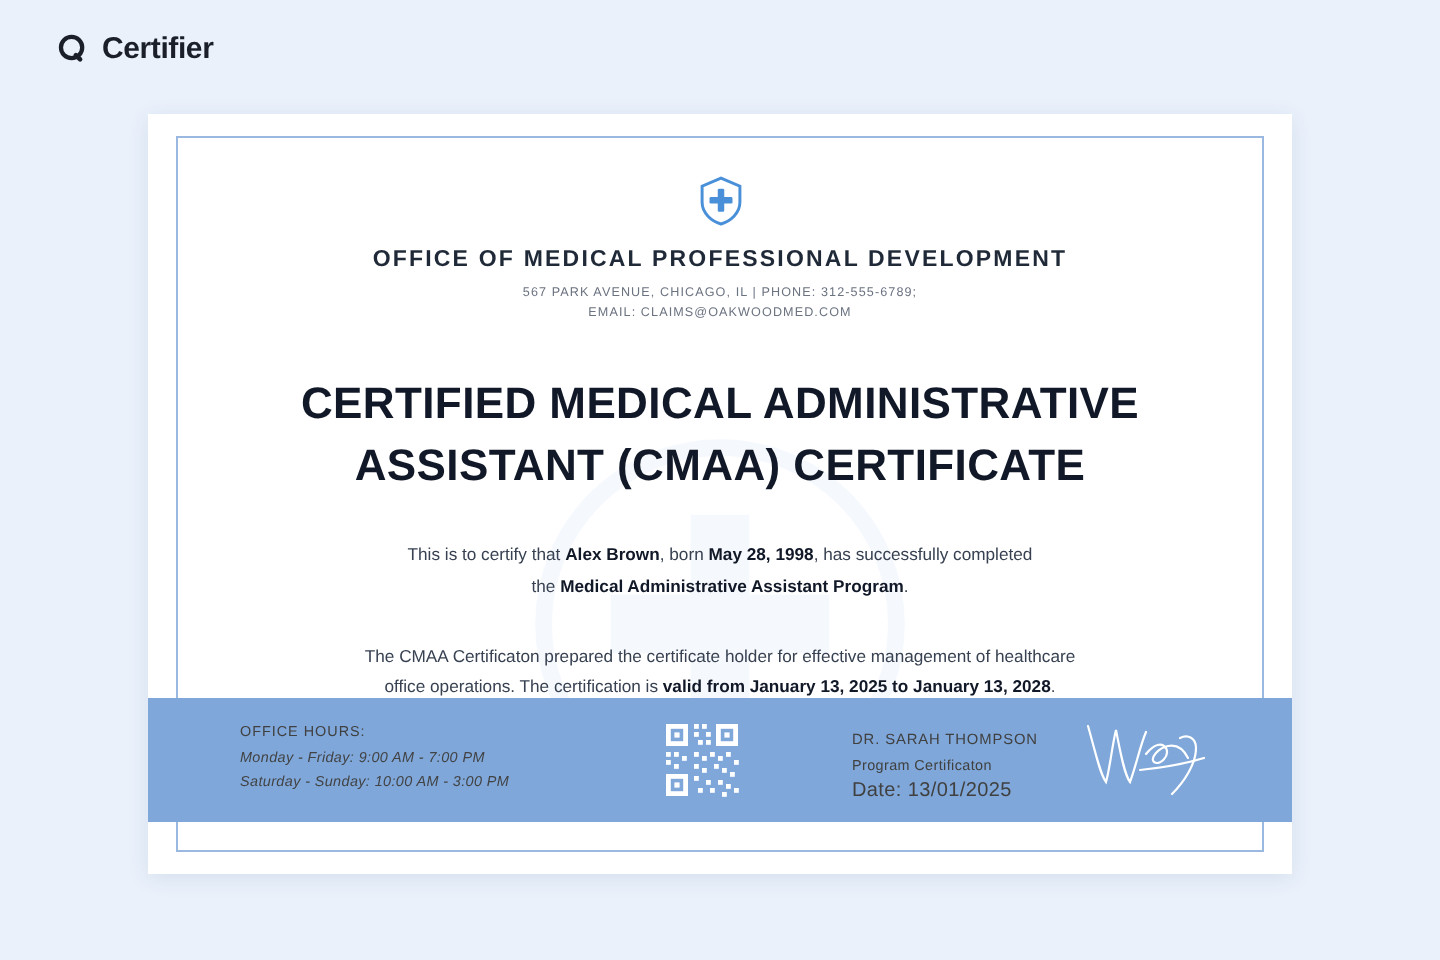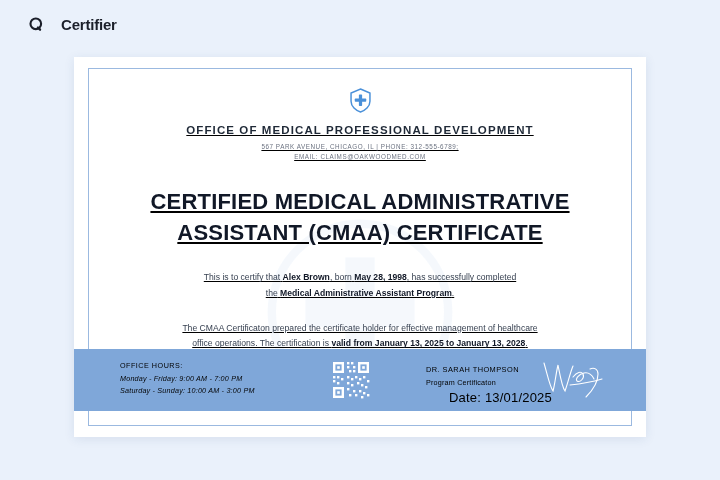--- a/index.html
+++ b/index.html
@@ -19,21 +19,21 @@
     height: 480px;
   }
 
   
   .brand {
     position: absolute;
     left: 28px;
     top: 16px;
     display: flex;
     align-items: center;
-    gap: 16px;
+    gap: 6px;
   }
   .brand-mark {
     width: 17px;
     height: 17px;
     display: block;
   }
   .brand-name {
     font-size: 15px;
     font-weight: bold;
     color: #1b1f2a;
@@ -73,21 +73,20 @@
 
   .content {
     position: absolute;
     left: 0;
     top: 0;
     right: 0;
     bottom: 0;
     padding: 24px 44px 0 44px;
     box-sizing: border-box;
     text-align: center;
-    text-decoration: underline;
   }
 
   .logo {
     width: 27px;
     height: 27px;
     margin: 6px auto 10px auto;
     display: block;
   }
 
   .office-name {
@@ -129,21 +128,21 @@
   }
 
   
   .footer-band {
     position: absolute;
     left: 0;
     top: 292px;
     width: 572px;
     height: 62px;
     background: #7fa7d9;
-    color: #000000;
+    color: #404040;
     box-sizing: border-box;
   }
   .footer-inner {
     position: relative;
     width: 100%;
     height: 100%;
   }
 
   .hours {
     position: absolute;
@@ -182,23 +181,22 @@
     font-size: 7.4px;
     letter-spacing: 0.45px;
     margin-bottom: 4px;
   }
   .signer-role {
     font-size: 7.2px;
     letter-spacing: 0.2px;
     margin-bottom: 3px;
   }
   .signer-date {
-    font-size: 13px;
+    font-size: 10px;
     letter-spacing: 0.2px;
-    margin-left: 23px;
   }
 
   .signature {
     position: absolute;
     left: 466px;
     top: 8px;
     width: 66px;
     height: 44px;
   }
 </style>

